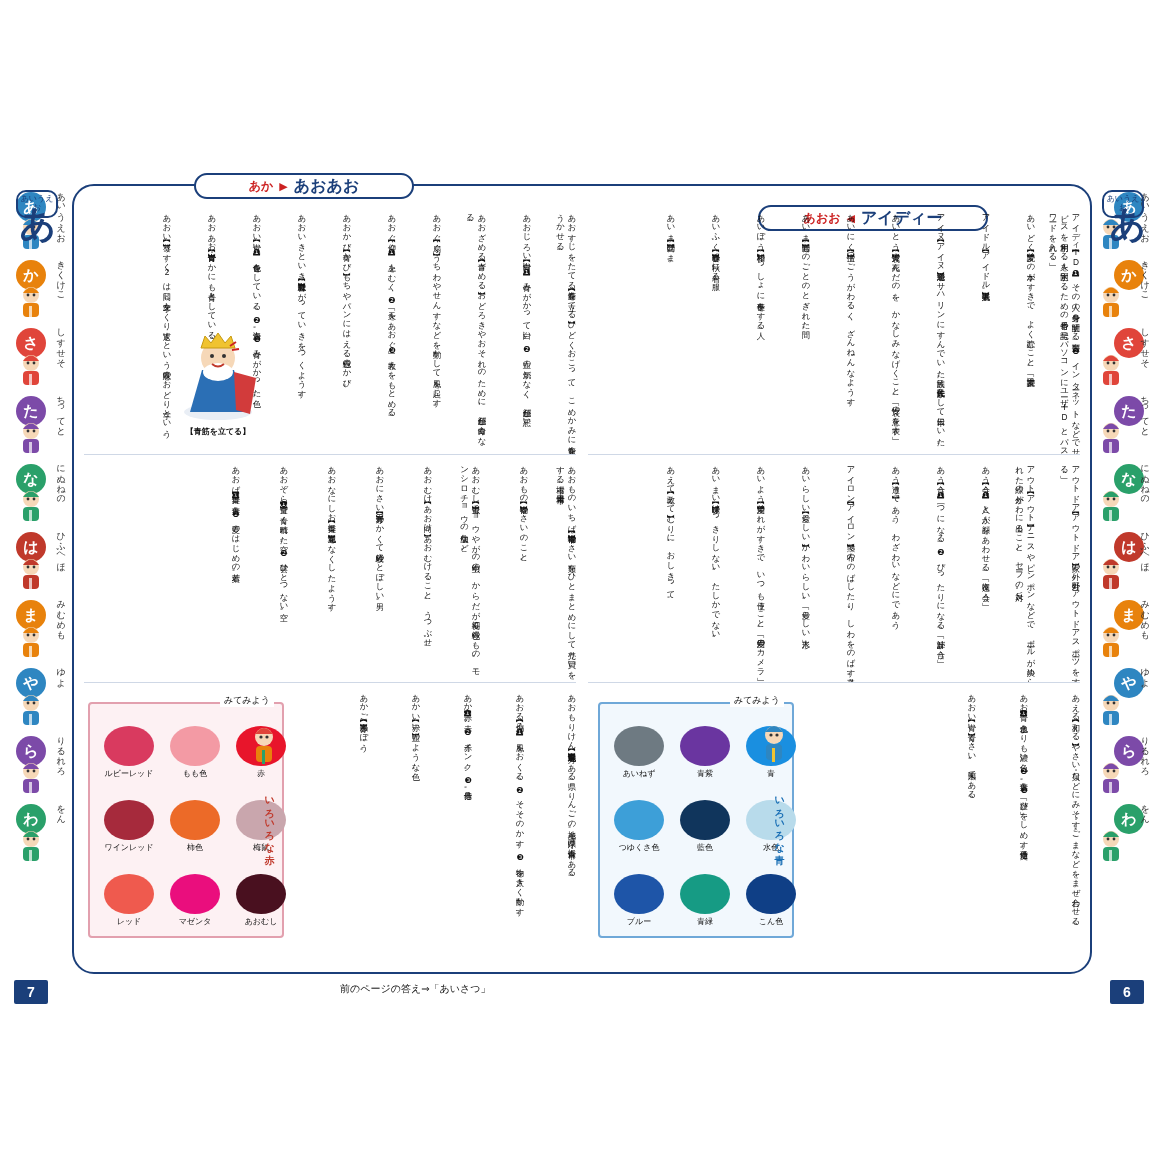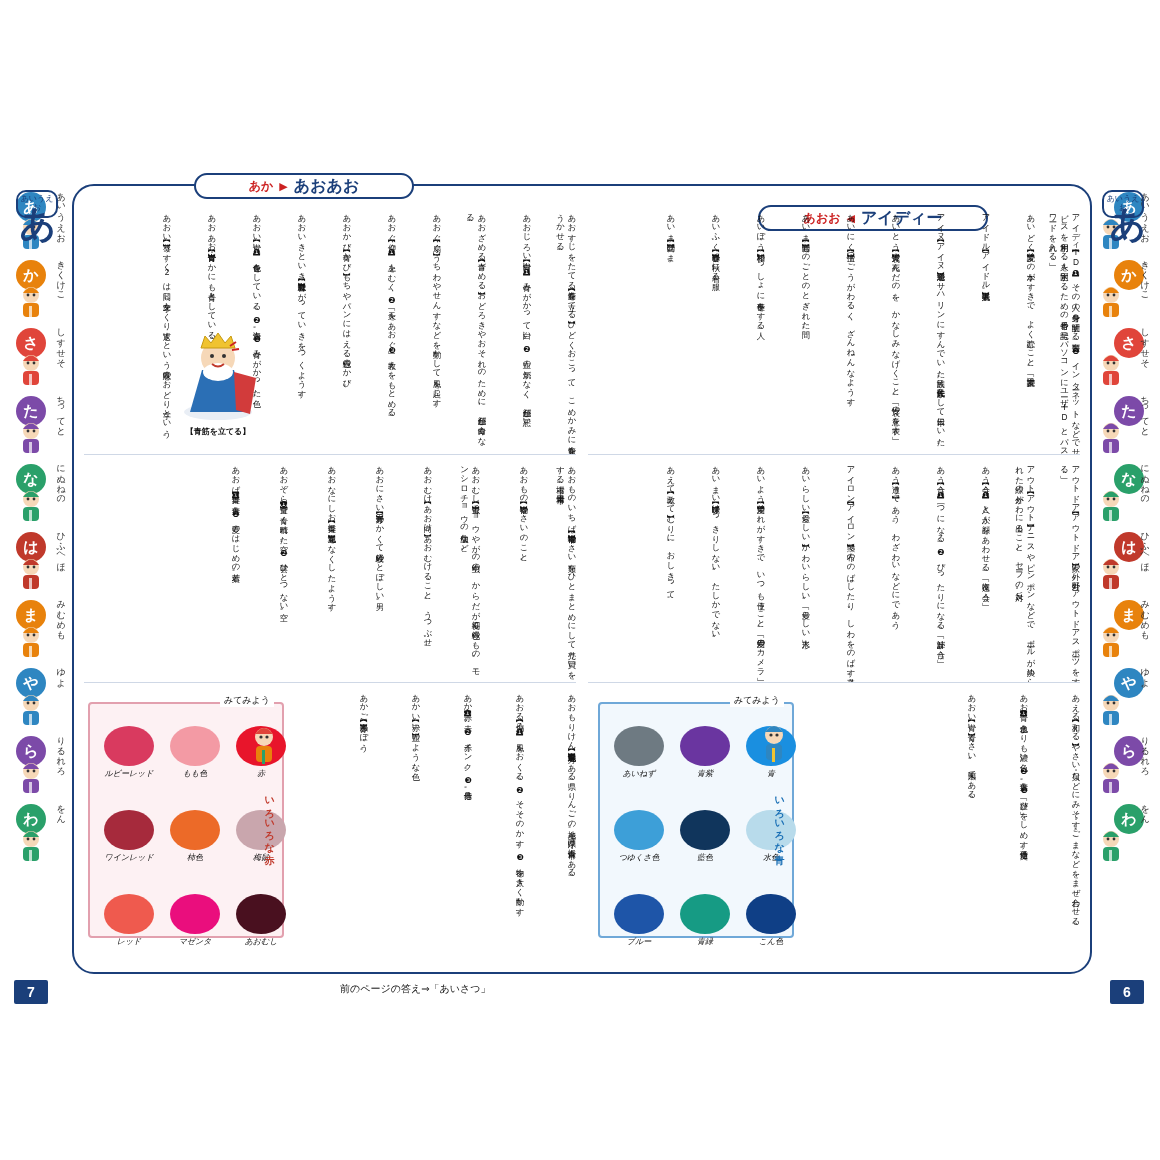--- a/index.html
+++ b/index.html
@@ -47,21 +47,21 @@
   .vcol{writing-mode:vertical-rl;text-orientation:upright;font-size:8.3px;line-height:11.5px;color:#111;letter-spacing:0.2px;height:100%;padding:0 1px;box-sizing:border-box;overflow:hidden;white-space:pre-wrap;}
 
   
   .pic{position:absolute;font-weight:bold;}
   .cap{font-size:8px;text-align:center;color:#111;}
 
   
   .colorbox{position:absolute;box-sizing:border-box;border:2px solid;border-radius:4px;}
   .cb-red{border-color:#e2a0ae;background:#fdf1f3;}
   .cb-blue{border-color:#6fa8d8;background:#f2f8fd;}
-  .swatches{position:absolute;left:10px;top:22px;display:grid;grid-template-columns:repeat(3,58px);grid-auto-rows:62px;gap:22px 8px;font-style:italic;}
+  .swatches{position:absolute;left:10px;top:22px;display:grid;grid-template-columns:repeat(3,58px);grid-auto-rows:62px;gap:12px 8px;}
   .sw{width:58px;}
   .sw .chip{width:50px;height:40px;border-radius:50%;margin:0 auto;}
   .sw .nm{font-size:8px;text-align:center;margin-top:2px;color:#111;}
   .mitemiyou{position:absolute;top:-10px;right:8px;background:#fff;font-size:9px;color:#111;padding:0 4px;}
   .mite-label{position:absolute;font-size:10px;writing-mode:vertical-rl;text-orientation:upright;font-weight:bold;}
 
   
   .footer{position:absolute;left:10px;top:980px;width:1140px;height:28px;}
   .pgnum{position:absolute;width:34px;height:24px;background:#1b3f7a;color:#fff;font-size:14px;font-weight:bold;display:flex;align-items:center;justify-content:center;border-radius:2px;}
   .foot-center{position:absolute;left:330px;top:2px;font-size:10px;color:#111;}

